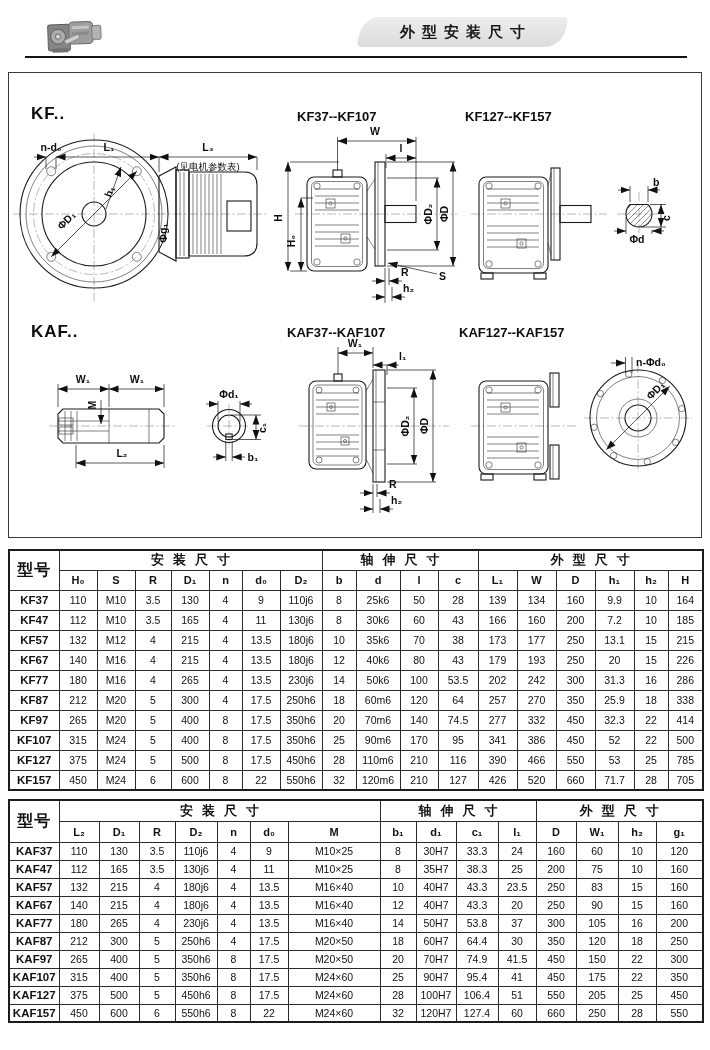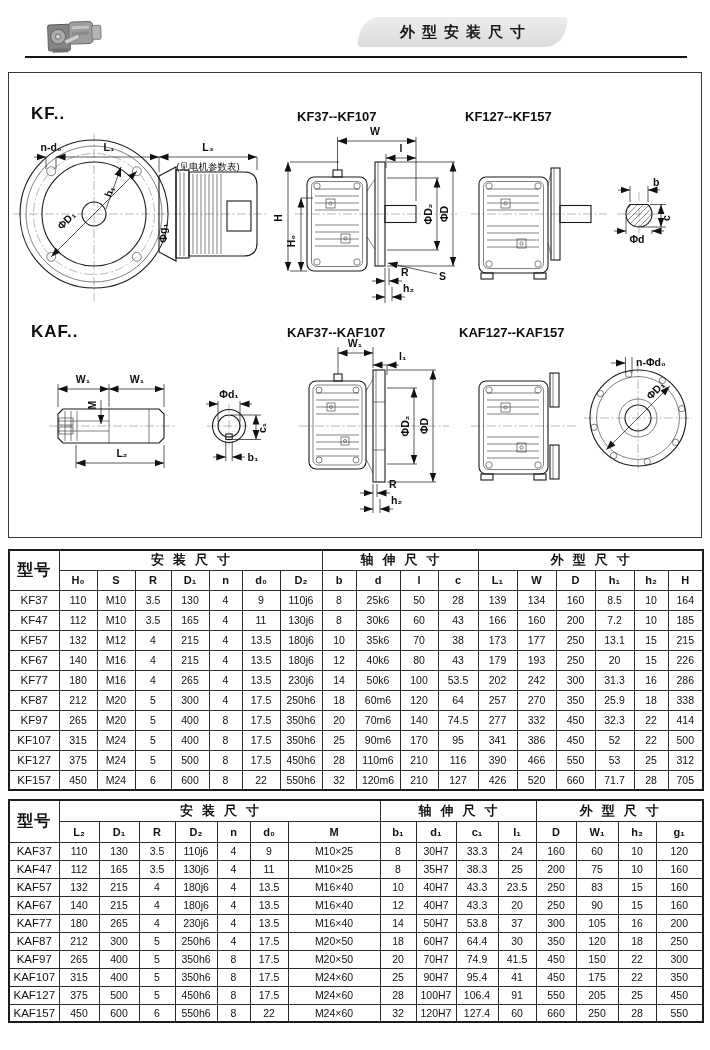--- a/index.html
+++ b/index.html
@@ -26,21 +26,21 @@
   text.sec{font:bold 13px "Liberation Sans",sans-serif;fill:#0d0d0d;}
   text.ser{font:bold 17px "Liberation Sans",sans-serif;fill:#0d0d0d;letter-spacing:1px;}
   
   .dim-table{position:absolute;left:8px;width:694px;border-collapse:collapse;table-layout:fixed;
              background:#fff;border:2px solid #1c1c1c;}
   .dim-table th,.dim-table td{border:1px solid #2a2a2a;text-align:center;vertical-align:middle;
              padding:0;overflow:hidden;white-space:nowrap;}
   .group-h{font-size:13px;font-weight:bold;letter-spacing:9px;text-indent:9px;}
   .model-h{font-size:16px;font-weight:bold;letter-spacing:1px;}
   .sub-h{font-size:11px;font-weight:bold;}
-  .dim-table tbody th.model-c{font-size:11.5px;font-weight:normal;text-align:center;}
+  .dim-table tbody th.model-c{font-size:11.5px;font-weight:bold;text-align:center;}
   .dim-table tbody td{font-size:10.5px;}
   #table1{top:549px;}
   #table1 thead tr{height:20px;}
   #table1 tbody tr{height:20px;}
   #table2{top:799px;}
   #table2 thead tr{height:21px;}
   #table2 tbody tr{height:18px;}
 </style>
 </head>
 <body>
@@ -477,21 +477,21 @@
           <td>4</td>
           <td>9</td>
           <td>110j6</td>
           <td>8</td>
           <td>25k6</td>
           <td>50</td>
           <td>28</td>
           <td>139</td>
           <td>134</td>
           <td>160</td>
-          <td>8.5</td>
+          <td>9.9</td>
           <td>10</td>
           <td>164</td>
         </tr>
         <tr>
           <th class="model-c">KF47</th>
           <td>112</td>
           <td>M10</td>
           <td>3.5</td>
           <td>165</td>
           <td>4</td>
@@ -639,21 +639,21 @@
           <td>450h6</td>
           <td>28</td>
           <td>110m6</td>
           <td>210</td>
           <td>116</td>
           <td>390</td>
           <td>466</td>
           <td>550</td>
           <td>53</td>
           <td>25</td>
-          <td>312</td>
+          <td>785</td>
         </tr>
         <tr>
           <th class="model-c">KF157</th>
           <td>450</td>
           <td>M24</td>
           <td>6</td>
           <td>600</td>
           <td>8</td>
           <td>22</td>
           <td>550h6</td>
@@ -865,21 +865,21 @@
           <td>375</td>
           <td>500</td>
           <td>5</td>
           <td>450h6</td>
           <td>8</td>
           <td>17.5</td>
           <td>M24×60</td>
           <td>28</td>
           <td>100H7</td>
           <td>106.4</td>
-          <td>91</td>
+          <td>51</td>
           <td>550</td>
           <td>205</td>
           <td>25</td>
           <td>450</td>
         </tr>
         <tr>
           <th class="model-c">KAF157</th>
           <td>450</td>
           <td>600</td>
           <td>6</td>

